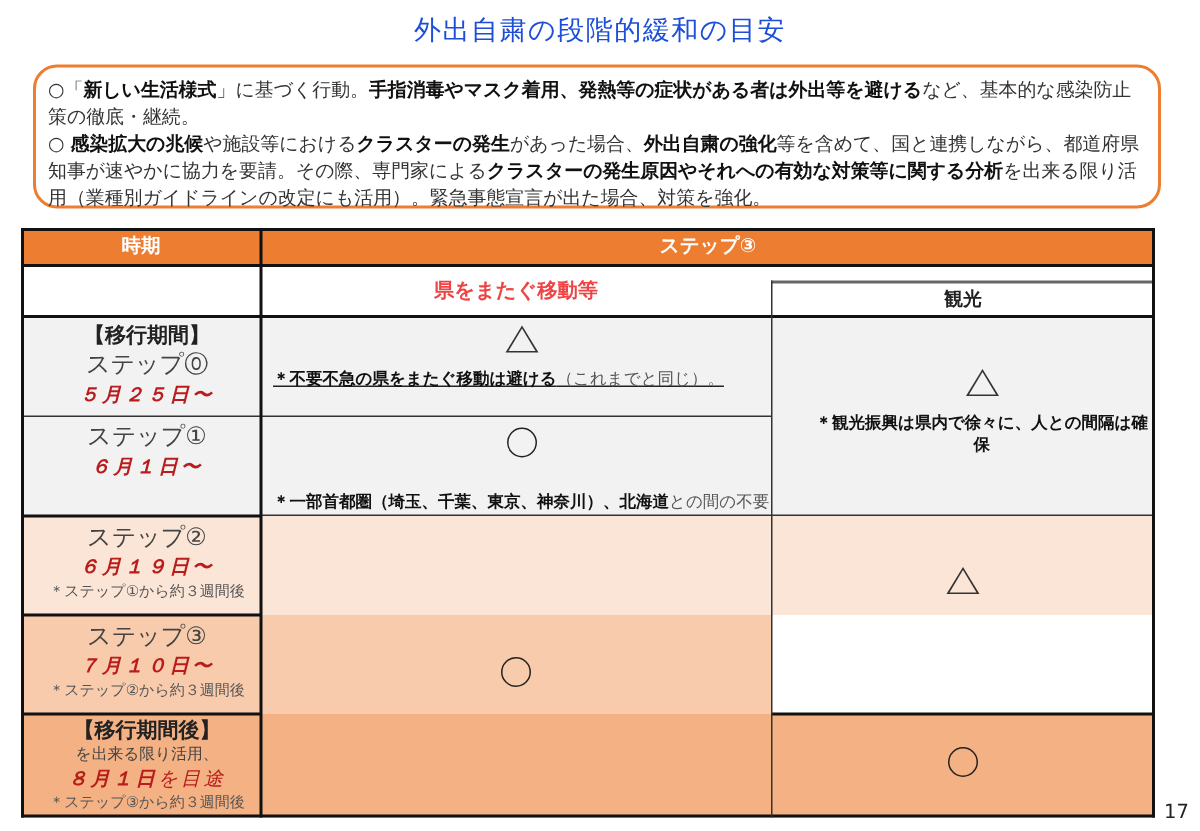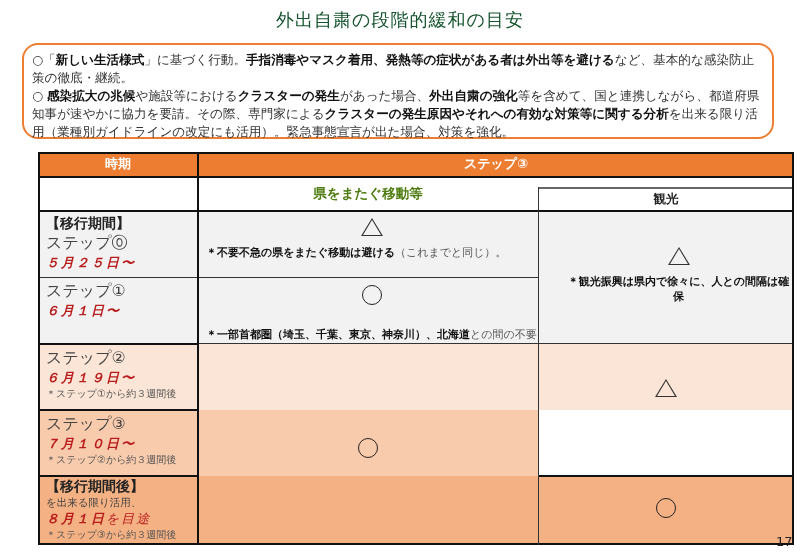--- a/index.html
+++ b/index.html
@@ -2,43 +2,43 @@
 <html><head>
 <meta charset="utf-8">
 <style>
   html, body { margin: 0; padding: 0; }
   body {
     width: 800px; height: 554px; background: #ffffff; position: relative; overflow: hidden;
     font-family: "DejaVu Sans", "Liberation Sans", sans-serif; color: #222;
   }
   .title {
     position: absolute; left: 0; top: 8px; width: 800px; text-align: center;
-    font-size: 18px; color: #14532d; letter-spacing: 1px;
+    font-size: 18px; color: #1d4ed8; letter-spacing: 1px;
   }
   .notice {
     position: absolute; left: 22px; top: 43px; width: 752px; height: 96px;
     border: 2px solid #ed7d31; border-radius: 16px; box-sizing: border-box;
     padding: 6px 6px 0 8px; font-size: 12.6px; line-height: 18px; color: #333;
   }
   .notice b { color: #111; }
   .notice p { margin: 0; }
 
-  .grid { position: absolute; left: 38px; top: 152px; width: 665px; height: 393px; }
+  .grid { position: absolute; left: 14px; top: 152px; width: 665px; height: 393px; }
   .cell { position: absolute; box-sizing: border-box; }
   .hdr-orange { background: #ed7d31; color: #fff; font-weight: bold; font-size: 13px;
     display: flex; align-items: center; justify-content: center; }
   .white { background: #fff; }
   .gray { background: #f2f2f2; padding-left: 25px; }
   .p1 { background: #fbe5d6; }
   .p2 { background: #f8cbad; }
   .p3 { background: #f4b183; }
   .line { position: absolute; background: #111; }
   .thin { background: #333; }
 
-  .period { padding: 4px 0 0 8px; color: #333; }
+  .period { padding: 4px 0 0 8px; color: #333; text-align: center; }
   .period .bracket { font-weight: bold; font-size: 14px; color: #222; }
   .period .step { font-size: 16px; color: #444; }
   .period .date { font-weight: bold; font-size: 13px; color: #b91c1c; letter-spacing: 2px; font-style: italic; }
   .period .date .light { font-weight: normal; }
   .period .note { font-size: 10px; color: #555; }
   .period .note2 { font-size: 10.5px; color: #444; }
 
   .sym { text-align: center; font-size: 22px; color: #222; line-height: 24px; }
   .sym-tri { display:inline-block; width:0; height:0; border-left: 11px solid transparent;
     border-right: 11px solid transparent; border-bottom: 18px solid #333; position: relative; }
@@ -61,21 +61,21 @@
     <span>○ </span><b>感染拡大の兆候</b><span>や施設等における</span><b>クラスターの発生</b><span>があった場合、</span><b>外出自粛の強化</b><span>等を含めて、国と連携しながら、都道府県知事が速やかに協力を要請。その際、専門家による</span><b>クラスターの発生原因やそれへの有効な対策等に関する分析</b><span>を出来る限り活用（業種別ガイドラインの改定にも活用）。緊急事態宣言が出た場合、対策を強化。</span>
   </p>
 </div>
 
 <div class="grid">
 
   <div class="cell hdr-orange" style="left:0;top:0;width:160px;height:24px;">時期</div>
   <div class="cell hdr-orange" style="left:160px;top:0;width:596px;height:24px;">ステップ③</div>
 
   <div class="cell white" style="left:0;top:24px;width:160px;height:35px;"></div>
-  <div class="cell white" style="left:160px;top:24px;width:340px;height:35px;display:flex;align-items:flex-end;justify-content:center;padding-bottom:8px;font-weight:bold;font-size:13.5px;color:#4d7c0f;">県をまたぐ移動等</div>
+  <div class="cell white" style="left:160px;top:24px;width:340px;height:35px;display:flex;align-items:flex-end;justify-content:center;padding-bottom:8px;font-weight:bold;font-size:13.5px;color:#ef4444;">県をまたぐ移動等</div>
   <div class="cell white" style="left:500px;top:36px;width:256px;height:23px;display:flex;align-items:center;justify-content:center;font-weight:bold;font-size:12.5px;color:#222;">観光</div>
 
   <div class="cell gray period" style="left:0;top:59px;width:160px;height:66px;">
     <div class="bracket">【移行期間】</div>
     <div class="step">ステップ⓪</div>
     <div class="date">５月２５日〜</div>
   </div>
   <div class="cell gray period" style="left:0;top:125px;width:160px;height:67px;">
     <div class="step">ステップ①</div>
     <div class="date">６月１日〜</div>
@@ -90,21 +90,21 @@
     <div class="date">７月１０日〜</div>
     <div class="note">＊ステップ②から約３週間後</div>
   </div>
   <div class="cell p3 period" style="left:0;top:324px;width:160px;height:69px;padding-top:2px;">
     <div class="bracket" style="font-size:14px;">【移行期間後】</div>
     <div class="note2">を出来る限り活用、</div>
     <div class="date"><span>８月１日</span><span class="light">を目途</span></div>
     <div class="note">＊ステップ③から約３週間後</div>
   </div>
 
-  <div class="cell gray" style="left:160px;top:59px;width:340px;height:66px;padding:6px 0 0 8px;--bg:#f2f2f2;">
+  <div class="cell gray" style="left:160px;top:59px;width:340px;height:66px;padding:6px 0 0 8px;text-decoration:underline;--bg:#f2f2f2;">
     <div class="sym" style="height:24px;"><span class="sym-tri"></span></div>
     <div class="desc" style="margin-top:4px;"><b>＊不要不急の県をまたぐ移動は避ける</b><span>（これまでと同じ）。</span></div>
   </div>
   <div class="cell gray" style="left:160px;top:125px;width:340px;height:67px;padding:8px 0 0 8px;">
     <div class="sym" style="height:22px;"><span class="circ"></span></div>
     <div class="desc" style="margin-top:20px;"><b>＊一部首都圏（埼玉、千葉、東京、神奈川）、北海道</b><span>との間の不要不急の県をまたぐ移動は</span><b>慎重に。</b></div>
   </div>
   <div class="cell p1" style="left:160px;top:192px;width:340px;height:66px;"></div>
   <div class="cell p2" style="left:160px;top:258px;width:340px;height:66px;display:flex;align-items:center;justify-content:center;padding-top:10px;">
     <span class="circ"></span>

